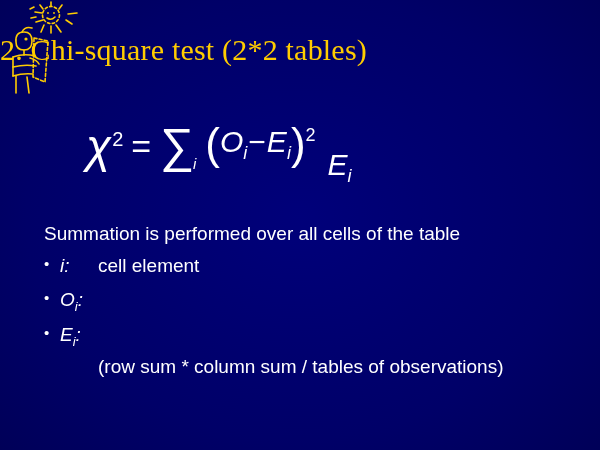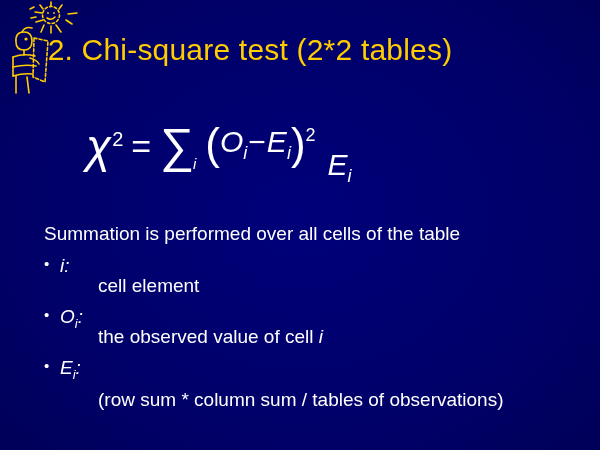--- a/index.html
+++ b/index.html
@@ -30,24 +30,23 @@
     width: 100px;
     height: 100px;
   }
 
   
   #title {
     position: absolute;
     left: 0;
     top: 33px;
     width: 500px;
-    text-align: center;
     color: #FFCC00;
     font-size: 30px;
-    font-family: Liberation Sans, sans-serif;
+    font-family: Liberation Serif, serif;
     letter-spacing: 0.2px;
     white-space: nowrap;
   }
 
   
   #formula {
     position: absolute;
     left: 86px;
     top: 100px;
     height: 92px;
@@ -165,21 +164,20 @@
     font-style: italic;
     white-space: nowrap;
   }
   .bullet-sym .sub {
     font-size: 13px;
     vertical-align: sub;
     font-style: italic;
   }
   .bullet-text {
     flex: 1 1 auto;
-    margin-top: 20px;
   }
   .sub-line {
     margin-left: 54px;
     margin-top: -2px;
     line-height: 1.26;
   }
   .it { font-style: italic; }
 </style>
 </head>
 <body>
@@ -256,21 +254,20 @@
 
     <div class="bullet-row">
       <span class="bullet-dot">•</span>
       <span class="bullet-sym"><span>i</span><span class="sub"></span><span>:</span></span>
       <span class="bullet-text">cell element</span>
     </div>
 
     <div class="bullet-row">
       <span class="bullet-dot">•</span>
       <span class="bullet-sym"><span>O</span><span class="sub">i</span><span>:</span></span>
-      <span class="bullet-text">the observed value of cell <span class="it">i</span></span>
     </div>
 
     <div class="bullet-row">
       <span class="bullet-dot">•</span>
       <span class="bullet-sym"><span>E</span><span class="sub">i</span><span>:</span></span>
     </div>
     <div class="sub-line">(row sum * column sum / tables of observations)</div>
   </div>
 
 </div>

